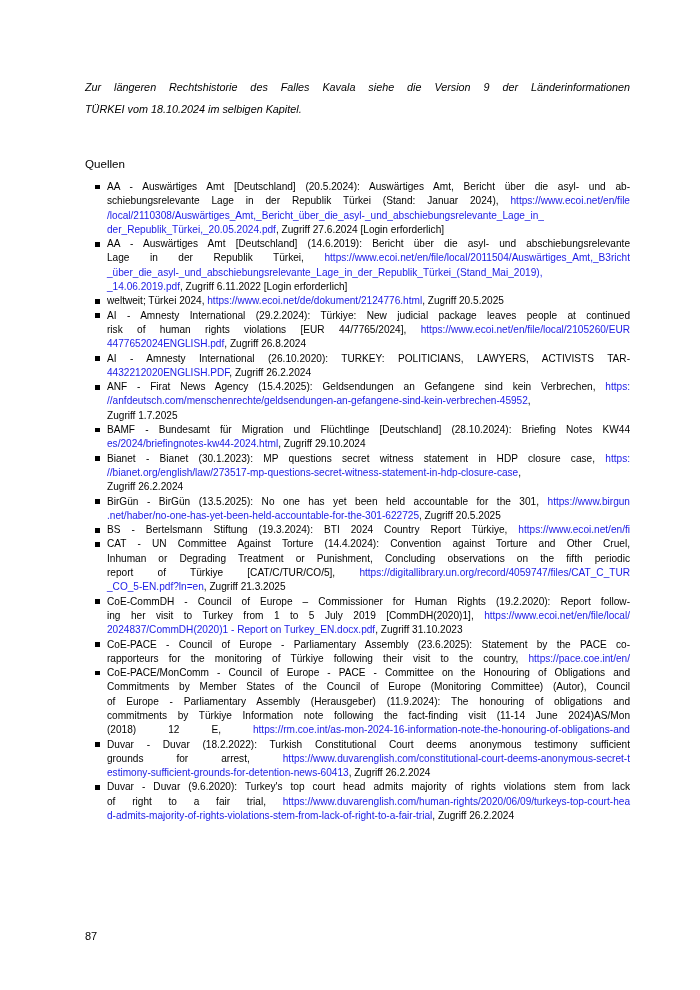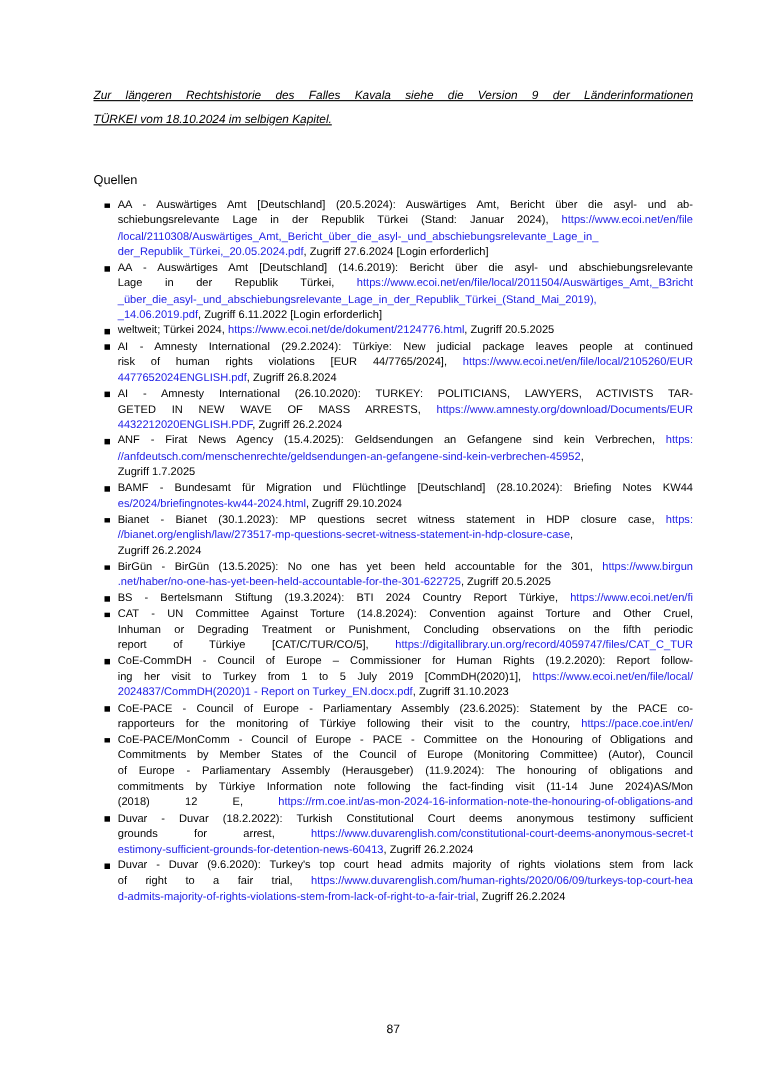--- a/index.html
+++ b/index.html
@@ -17,21 +17,21 @@
     left: 85px;
     width: 545px;
     top: 0;
   }
   .intro {
     margin: 76px 0 0 0;
     font-style: italic;
     font-size: 10.8px;
     line-height: 22px;
   }
-  .iline { display: block; white-space: nowrap; text-decoration: underline; }
+  .iline { display: block; white-space: nowrap; }
   .iline.fill { text-align: justify; text-align-last: justify; }
   .heading {
     margin-top: 37px;
     font-size: 11.6px;
     line-height: 14px;
   }
   .sources { margin-top: 9px; }
   .source-item { position: relative; padding-left: 22px; }
   .marker {
     position: absolute;
@@ -46,21 +46,21 @@
     line-height: 14.3px;
     white-space: nowrap;
   }
   .line.fill { text-align: justify; text-align-last: justify; }
   .link { color: var(--link-color, #1a1ae6); cursor: pointer; }
   .page-number {
     position: absolute;
     left: 85px;
     width: 545px;
     top: 929px;
-    text-align: center;
+    text-align: left;
     font-size: 11px;
     line-height: 14px;
   }
 </style>
 </head>
 <body>
 
 <div class="page">
   <div class="content">
     <p class="intro">
@@ -89,21 +89,20 @@
         </div>
         <div class="source-item">
           <span class="marker"></span>
           <div class="line fill"><span>AI - Amnesty International (29.2.2024): Türkiye: New judicial package leaves people at continued</span></div>
           <div class="line fill"><span>risk of human rights violations [EUR 44/7765/2024], </span><span class="link">https://www.ecoi.net/en/file/local/2105260/EUR</span></div>
           <div class="line"><span class="link">4477652024ENGLISH.pdf</span><span>, Zugriff 26.8.2024</span></div>
         </div>
         <div class="source-item">
           <span class="marker"></span>
           <div class="line fill"><span>AI - Amnesty International (26.10.2020): TURKEY: POLITICIANS, LAWYERS, ACTIVISTS TAR-</span></div>
-          <div class="line fill"><span>GETED IN NEW WAVE OF MASS ARRESTS, </span><span class="link">https://www.amnesty.org/download/Documents/EUR</span></div>
           <div class="line"><span class="link">4432212020ENGLISH.PDF</span><span>, Zugriff 26.2.2024</span></div>
         </div>
         <div class="source-item">
           <span class="marker"></span>
           <div class="line fill"><span>ANF - Firat News Agency (15.4.2025): Geldsendungen an Gefangene sind kein Verbrechen, </span><span class="link">https:</span></div>
           <div class="line fill"><span class="link">//anfdeutsch.com/menschenrechte/geldsendungen-an-gefangene-sind-kein-verbrechen-45952</span><span>,</span></div>
           <div class="line"><span>Zugriff 1.7.2025</span></div>
         </div>
         <div class="source-item">
           <span class="marker"></span>
@@ -120,23 +119,24 @@
           <span class="marker"></span>
           <div class="line fill"><span>BirGün - BirGün (13.5.2025): No one has yet been held accountable for the 301, </span><span class="link">https://www.birgun</span></div>
           <div class="line"><span class="link">.net/haber/no-one-has-yet-been-held-accountable-for-the-301-622725</span><span>, Zugriff 20.5.2025</span></div>
         </div>
         <div class="source-item">
           <span class="marker"></span>
           <div class="line fill"><span>BS - Bertelsmann Stiftung (19.3.2024): BTI 2024 Country Report Türkiye, </span><span class="link">https://www.ecoi.net/en/fi</span></div>
         </div>
         <div class="source-item">
           <span class="marker"></span>
-          <div class="line fill"><span>CAT - UN Committee Against Torture (14.8.2024): Convention against Torture and Other Cruel,</span></div>
+          <div class="line fill"><span>CAT - UN Committee Against Torture (14.4.2024): Convention against Torture and Other Cruel,</span></div>
           <div class="line fill"><span>Inhuman or Degrading Treatment or Punishment, Concluding observations on the fifth periodic</span></div>
           <div class="line fill"><span>report of Türkiye [CAT/C/TUR/CO/5], </span><span class="link">https://digitallibrary.un.org/record/4059747/files/CAT_C_TUR</span></div>
+          <div class="line"><span class="link">_CO_5-EN.pdf?ln=en</span><span>, Zugriff 21.3.2025</span></div>
         </div>
         <div class="source-item">
           <span class="marker"></span>
           <div class="line fill"><span>CoE-CommDH - Council of Europe – Commissioner for Human Rights (19.2.2020): Report follow-</span></div>
           <div class="line fill"><span>ing her visit to Turkey from 1 to 5 July 2019 [CommDH(2020)1], </span><span class="link">https://www.ecoi.net/en/file/local/</span></div>
           <div class="line"><span class="link">2024837/CommDH(2020)1 - Report on Turkey_EN.docx.pdf</span><span>, Zugriff 31.10.2023</span></div>
         </div>
         <div class="source-item">
           <span class="marker"></span>
           <div class="line fill"><span>CoE-PACE - Council of Europe - Parliamentary Assembly (23.6.2025): Statement by the PACE co-</span></div>

